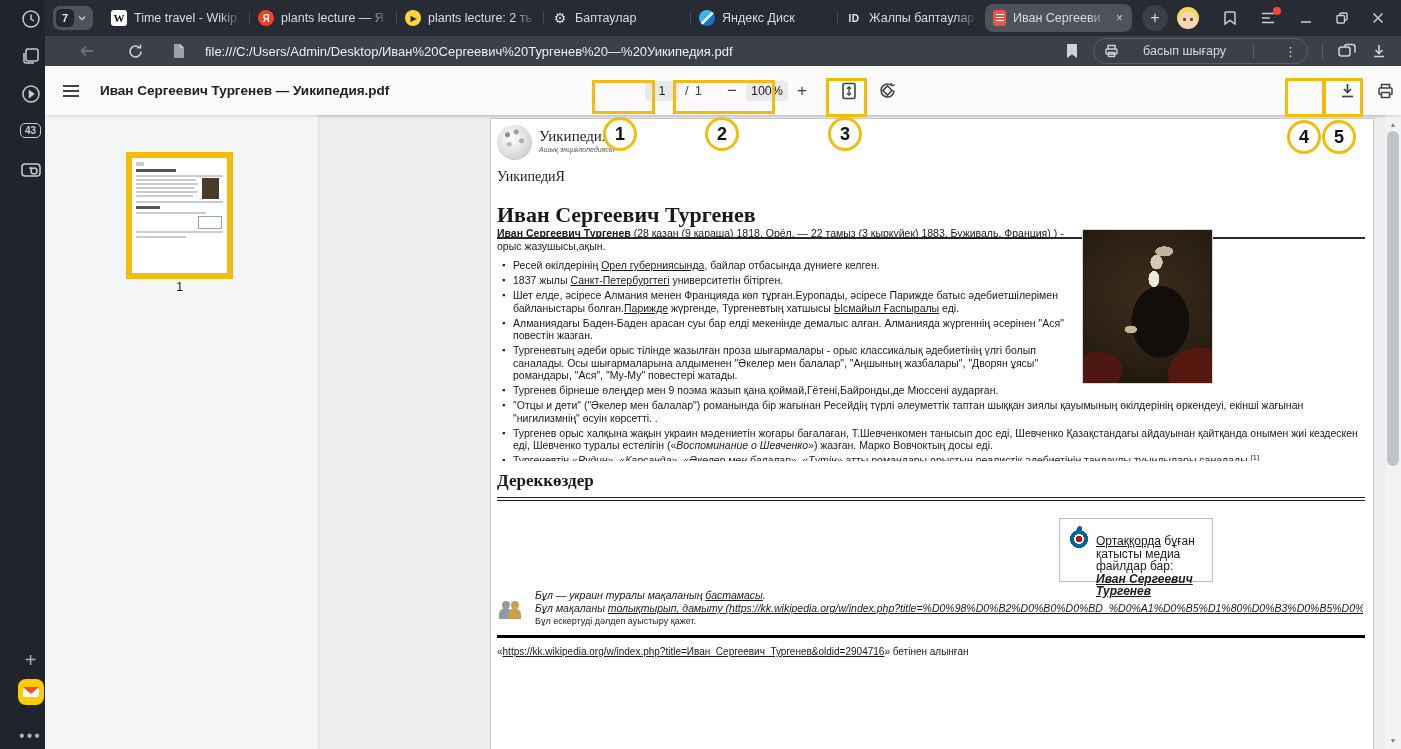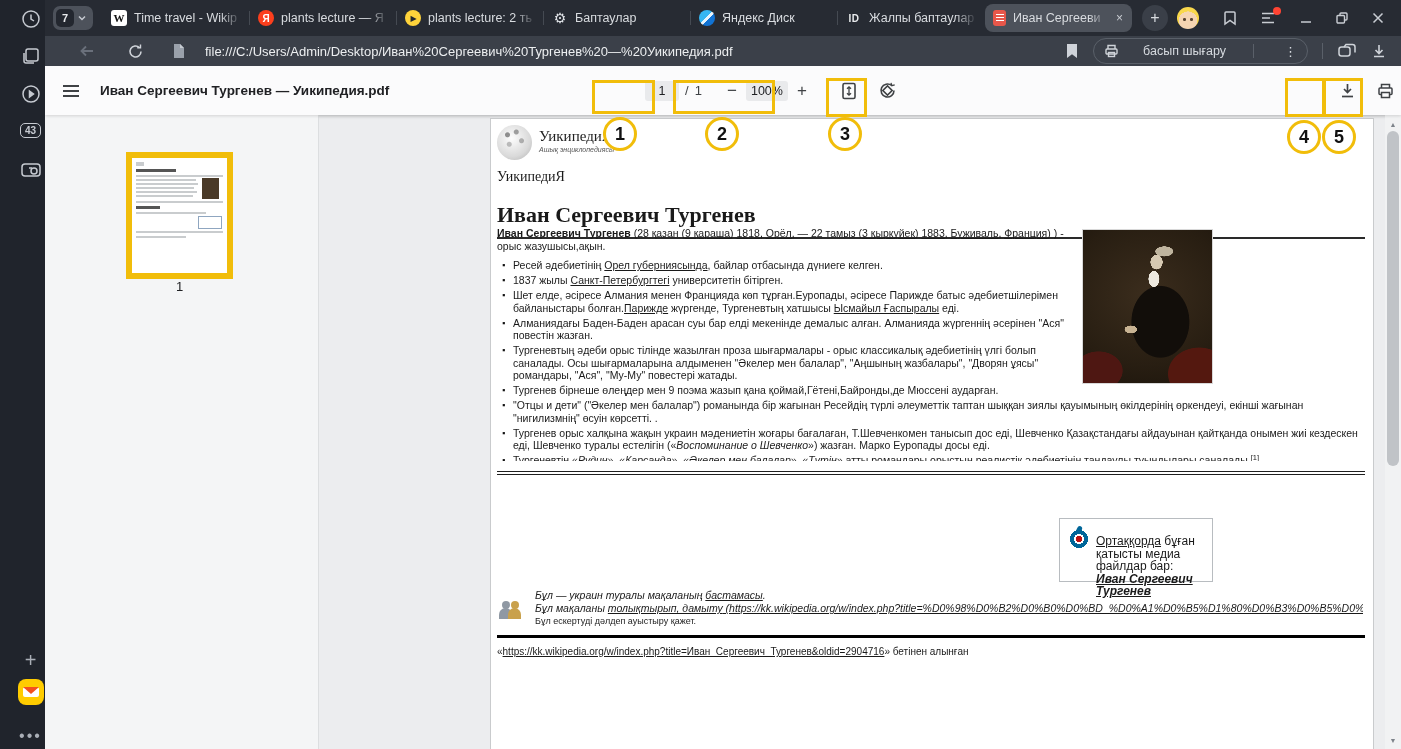--- a/index.html
+++ b/index.html
@@ -425,33 +425,34 @@
         <div class="globe"></div>
         <div class="logotext">УикипедиЯ</div>
         <div class="logosub">Ашық энциклопедиясы</div>
         <div class="siteline">УикипедиЯ</div>
         <h1 class="h1">Иван Сергеевич Тургенев</h1>
 
         <div class="arttext">
           <div class="portrait"></div>
           <p class="intro"><span style="font-weight: bold;">Иван Сергеевич Тургенев</span><span> (28 қазан (</span><span style="text-decoration: underline;">9 қараша</span><span>) </span><span style="text-decoration: underline;">1818</span><span>, </span><span style="text-decoration: underline;">Орёл</span><span>, — 22 тамыз (</span><span style="text-decoration: underline;">3 қыркүйек</span><span>) </span><span style="text-decoration: underline;">1883</span><span>, </span><span style="text-decoration: underline;">Буживаль</span><span>, </span><span style="text-decoration: underline;">Франция</span><span>) ) - орыс жазушысы,ақын.</span></p>
           <ul class="bullets" id="bullets">
-              <li><span>Ресей әдебиетінің </span><span style="text-decoration: underline;">Орел губерниясында</span><span>, байлар отбасында дүниеге келген.</span></li>
+              <li><span>Ресей өкілдерінің </span><span style="text-decoration: underline;">Орел губерниясында</span><span>, байлар отбасында дүниеге келген.</span></li>
               <li><span>1837 жылы </span><span style="text-decoration: underline;">Санкт-Петербургтегі</span><span> университетін бітірген.</span></li>
               <li><span>Шет елде, әсіресе Алмания менен Францияда көп тұрған.Еуропады, әсіресе Парижде батыс әдебиетшілерімен байланыстары болған.</span><span style="text-decoration: underline;">Парижде</span><span> жүргенде, Тургеневтың хатшысы </span><span style="text-decoration: underline;">Ысмайыл Ғаспыралы</span><span> еді.</span></li>
               <li><span>Алманиядағы </span><span style=" text-align: right;">Баден-Баден</span><span> арасан суы бар елді мекенінде демалыс алған. Алманияда жүргеннің әсерінен "Ася" повестін жазған.</span></li>
               <li><span>Тургеневтың әдеби орыс тілінде жазылған проза шығармалары - орыс классикалық әдебиетінің үлгі болып саналады. Осы шығармаларына алдыменен "Әкелер мен балалар", "Аңшының жазбалары", "Дворян ұясы" романдары, "Ася", "Му-Му" повестері жатады.</span></li>
               <li><span>Тургенев бірнеше өлеңдер мен 9 поэма жазып қана қоймай,Гётені,Байронды,де Мюссені аударған.</span></li>
               <li><span>"Отцы и дети" ("Әкелер мен балалар") романында бір жағынан Ресейдің түрлі әлеуметтік таптан шыққан зиялы қауымының өкілдерінің өркендеуі, екінші жағынан "нигилизмнің" өсуін көрсетті. .</span></li>
-              <li><span>Тургенев орыс халқына жақын украин мәдениетін жоғары бағалаған, Т.Шевченкомен танысып дос еді, Шевченко Қазақстандағы айдауынан қайтқанда онымен жиі кездескен еді, Шевченко туралы естелігін («</span><span style="font-style: italic;">Воспоминание о Шевченко</span><span>») жазған. Марко Еуропады досы еді.</span></li>
+              <li><span>Тургенев орыс халқына жақын украин мәдениетін жоғары бағалаған, Т.Шевченкомен танысып дос еді, Шевченко Қазақстандағы айдауынан қайтқанда онымен жиі кездескен еді, Шевченко туралы естелігін («</span><span style="font-style: italic;">Воспоминание о Шевченко</span><span>») жазған. Марко Вовчоктың досы еді.</span></li>
               <li><span>Тургеневтің «</span><span style="font-style: italic;">Рудин</span><span>», «</span><span style="font-style: italic;">Қарсаңда</span><span>», «</span><span style="font-style: italic;">Әкелер мен балалар</span><span>», «</span><span style="font-style: italic;">Түтін</span><span>» атты романдары орыстың реалистік әдебиетінің таңдаулы туындылары саналады.</span><sup style="text-decoration: underline;">[1]</sup></li>
             </ul>
         </div>
 
         <div class="sources">
+          <h2 class="h2">Дереккөздер</h2>
           <div class="dblrule"></div>
         </div>
 
         <div class="commonsbox">
           <span class="commonslogo"></span>
           <div class="commonstext"><span style="text-decoration: underline;">Ортаққорда</span><span> бұған қатысты медиа файлдар бар: </span><span style="font-weight: bold; font-style: italic; text-decoration: underline;">Иван Сергеевич Тургенев</span></div>
         </div>
 
         <div class="stub">
           <span class="stubicon">

